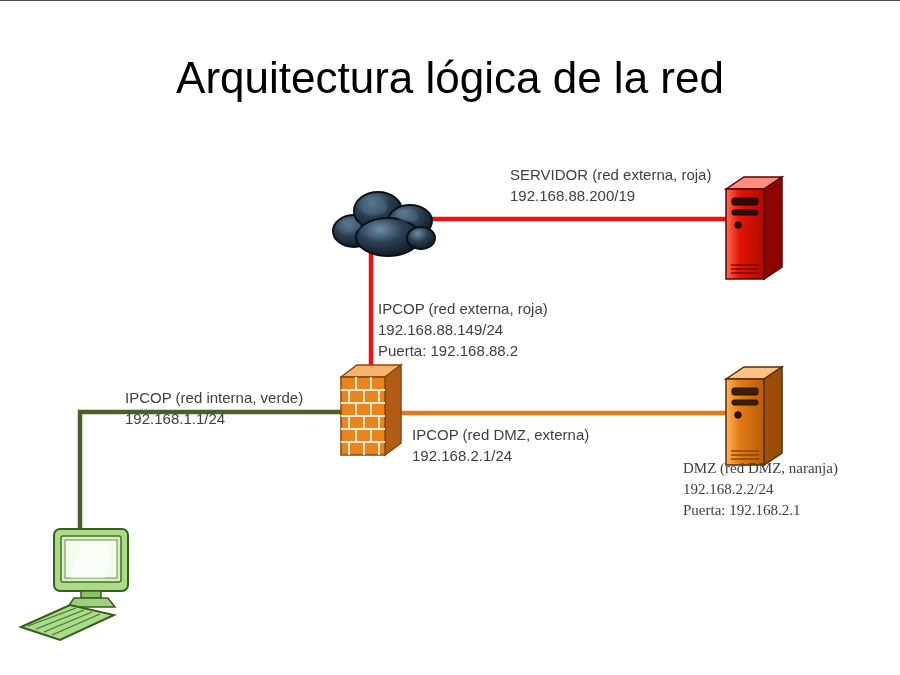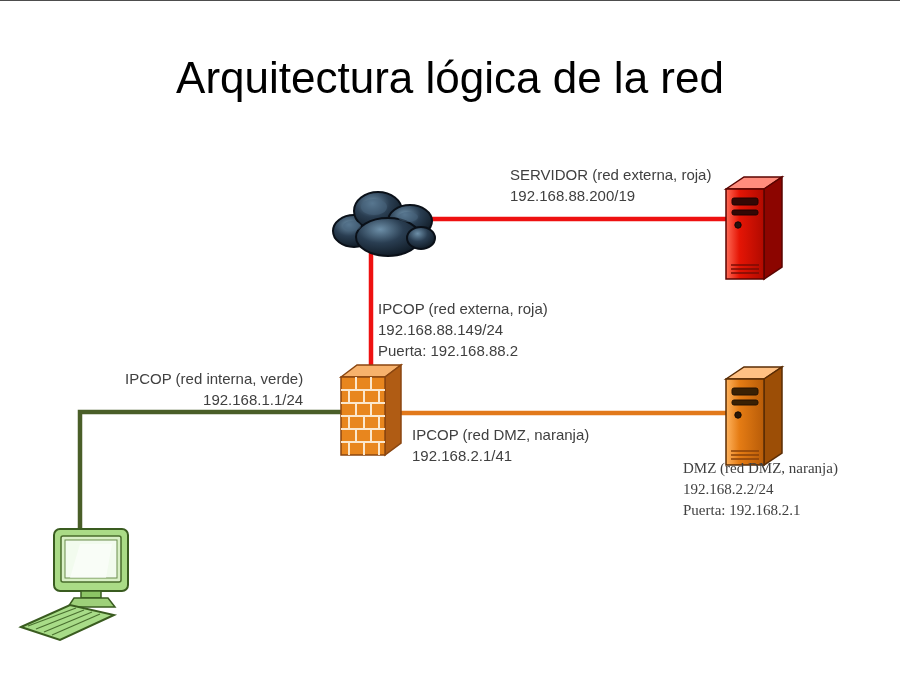--- a/index.html
+++ b/index.html
@@ -187,28 +187,28 @@
     <div>SERVIDOR (red externa, roja)</div>
     <div>192.168.88.200/19</div>
   </div>
 
   <div class="label" style="left:378px;top:297px;">
     <div>IPCOP (red externa, roja)</div>
     <div>192.168.88.149/24</div>
     <div>Puerta: 192.168.88.2</div>
   </div>
 
-  <div class="label" style="left:125px;top:367px;text-align:right;">
+  <div class="label" style="left:125px;top:386px;">
     <div>IPCOP (red interna, verde)</div>
     <div>192.168.1.1/24</div>
   </div>
 
   <div class="label" style="left:412px;top:423px;">
-    <div>IPCOP (red DMZ, naranja)</div>
-    <div>192.168.2.1/41</div>
+    <div>IPCOP (red DMZ, externa)</div>
+    <div>192.168.2.1/24</div>
   </div>
 
 
   <div class="label" style="left:683px;top:457px;font-family:Liberation Serif, serif;">
     <div>DMZ (red DMZ, naranja)</div>
     <div>192.168.2.2/24</div>
     <div>Puerta: 192.168.2.1</div>
   </div>
 
 </div>

